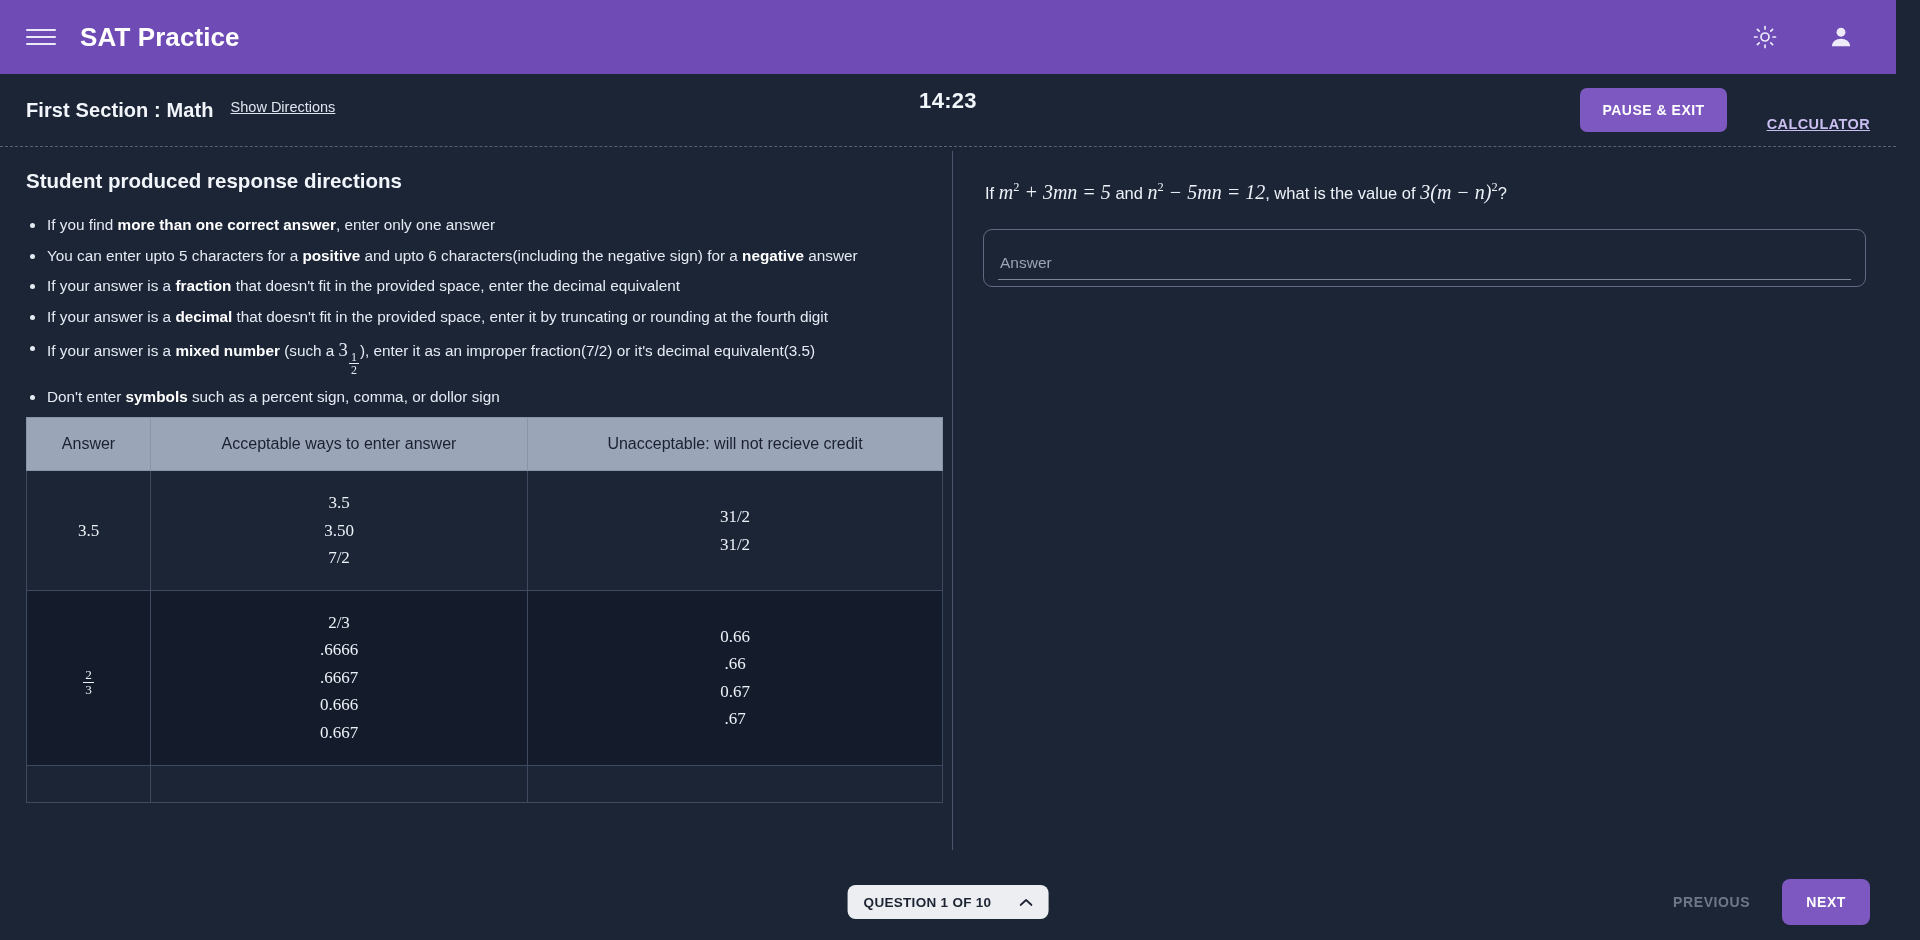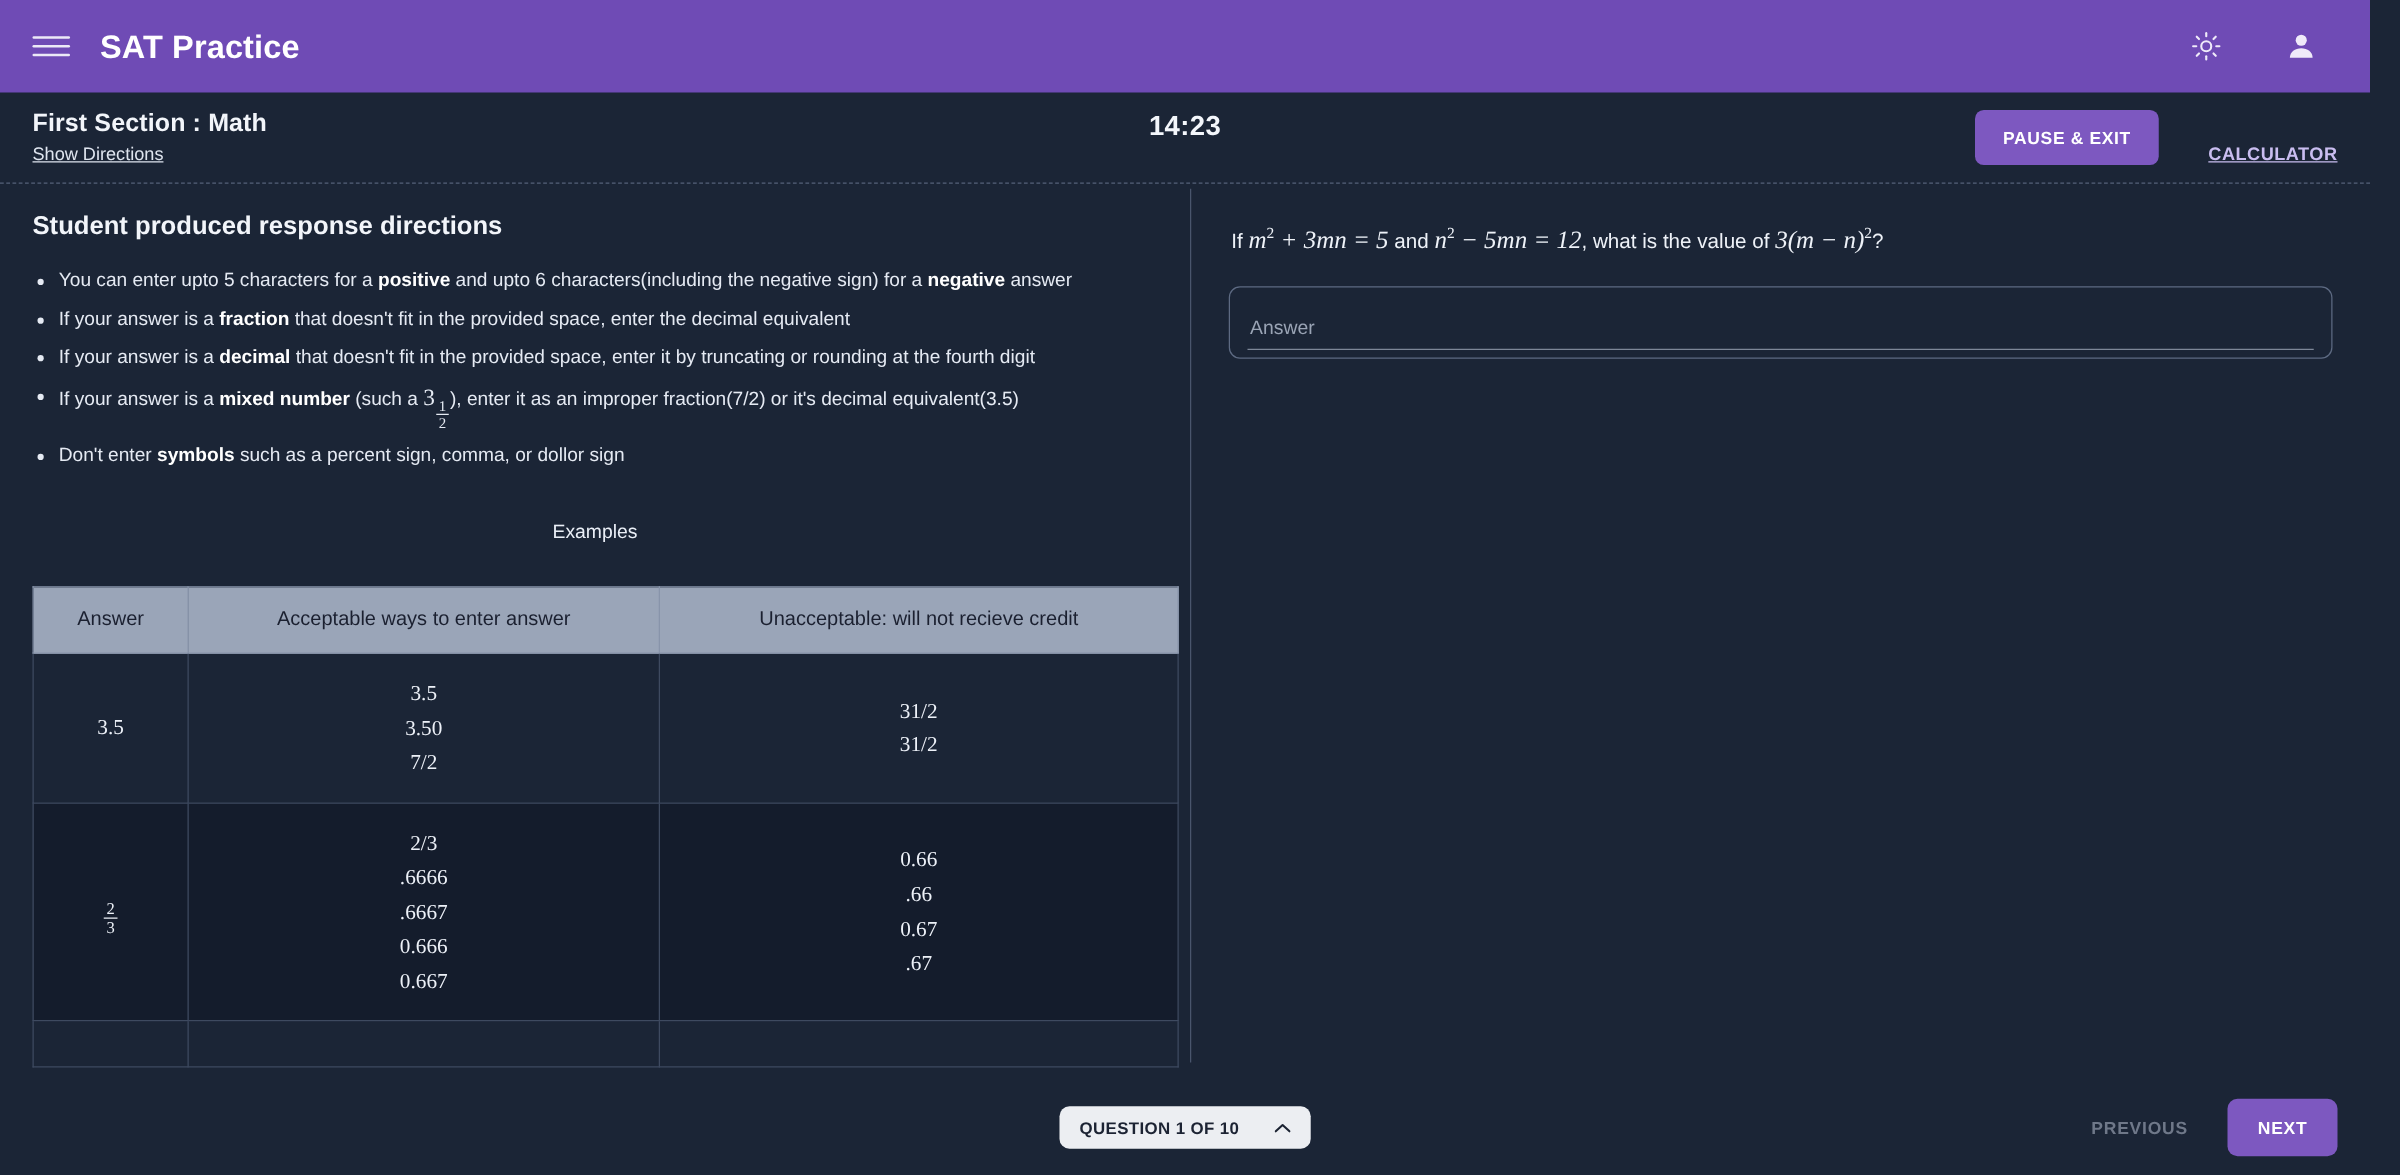--- a/index.html
+++ b/index.html
@@ -26,21 +26,21 @@
   .appbar-right { margin-left: auto; display: flex; align-items: center; gap: 42px; padding-right: 12px; }
   .icon-btn { width: 34px; height: 34px; display: flex; align-items: center; justify-content: center; cursor: pointer; color: #efeaf9; }
 
   
   .section-bar {
     flex: 0 0 72px; height: 72px;
     display: flex; align-items: center;
     padding: 0 26px;
     position: relative;
   }
-  .section-left { display: flex; flex-direction: column; gap: 5px; }
+  .section-left { display: flex; gap: 17px; }
   .section-title { font-size: 20px; font-weight: 700; color: #f2f5fa; letter-spacing: .1px; }
   .show-directions { font-size: 14.5px; color: #dfe5ef; text-decoration: underline; cursor: pointer; width: max-content; }
   .timer { position: absolute; left: 50%; transform: translateX(-50%); top: 14px; font-size: 22px; font-weight: 600; color: #f3f6fb; letter-spacing: .3px; }
   .section-right { margin-left: auto; display: flex; align-items: flex-end; gap: 40px; }
   .btn-pause {
     background: #7d58c0; color: #ffffff; border: none;
     font-family: inherit; font-size: 14px; font-weight: 700; letter-spacing: .5px;
     padding: 0 22px; height: 44px; border-radius: 7px; cursor: pointer;
   }
   .link-calc { font-size: 14.5px; font-weight: 600; letter-spacing: .4px; color: #c9bdf0; text-decoration: underline; cursor: pointer; }
@@ -186,30 +186,30 @@
       <button class="btn-pause">PAUSE &amp; EXIT</button>
       <span class="link-calc">CALCULATOR</span>
     </div>
   </div>
 
   <div class="main">
 
     <div class="pane pane-left">
       <div class="dir-title">Student produced response directions</div>
       <ul class="dir-list">
+          <li><span>If you find </span><span class="b">more than one correct answer</span><span>, enter only one answer</span></li>
           <li><span>You can enter upto 5 characters for a </span><span class="b">positive</span><span> and upto 6 characters(including the negative sign) for a </span><span class="b">negative</span><span> answer</span></li>
           <li><span>If your answer is a </span><span class="b">fraction</span><span> that doesn't fit in the provided space, enter the decimal equivalent</span></li>
           <li><span>If your answer is a </span><span class="b">decimal</span><span> that doesn't fit in the provided space, enter it by truncating or rounding at the fourth digit</span></li>
           <li><span>If your answer is a </span><span class="b">mixed number</span><span> (such a </span><span><span class="mixnum">3</span><span class="frac">
                 <span class="num">1</span>
                 <span class="den">2</span>
               </span></span><span>), enter it as an improper fraction(7/2) or it's decimal equivalent(3.5)</span></li>
           <li><span>Don't enter </span><span class="b">symbols</span><span> such as a percent sign, comma, or dollor sign</span></li>
         </ul>
-      <div class="examples-label">Examples</div>
       <table class="examples">
         <colgroup>
             <col class="c1">
             <col class="c2">
             <col class="c3">
           </colgroup>
         <thead>
             <tr>
               <th>Answer</th>
               <th>Acceptable ways to enter answer</th>

